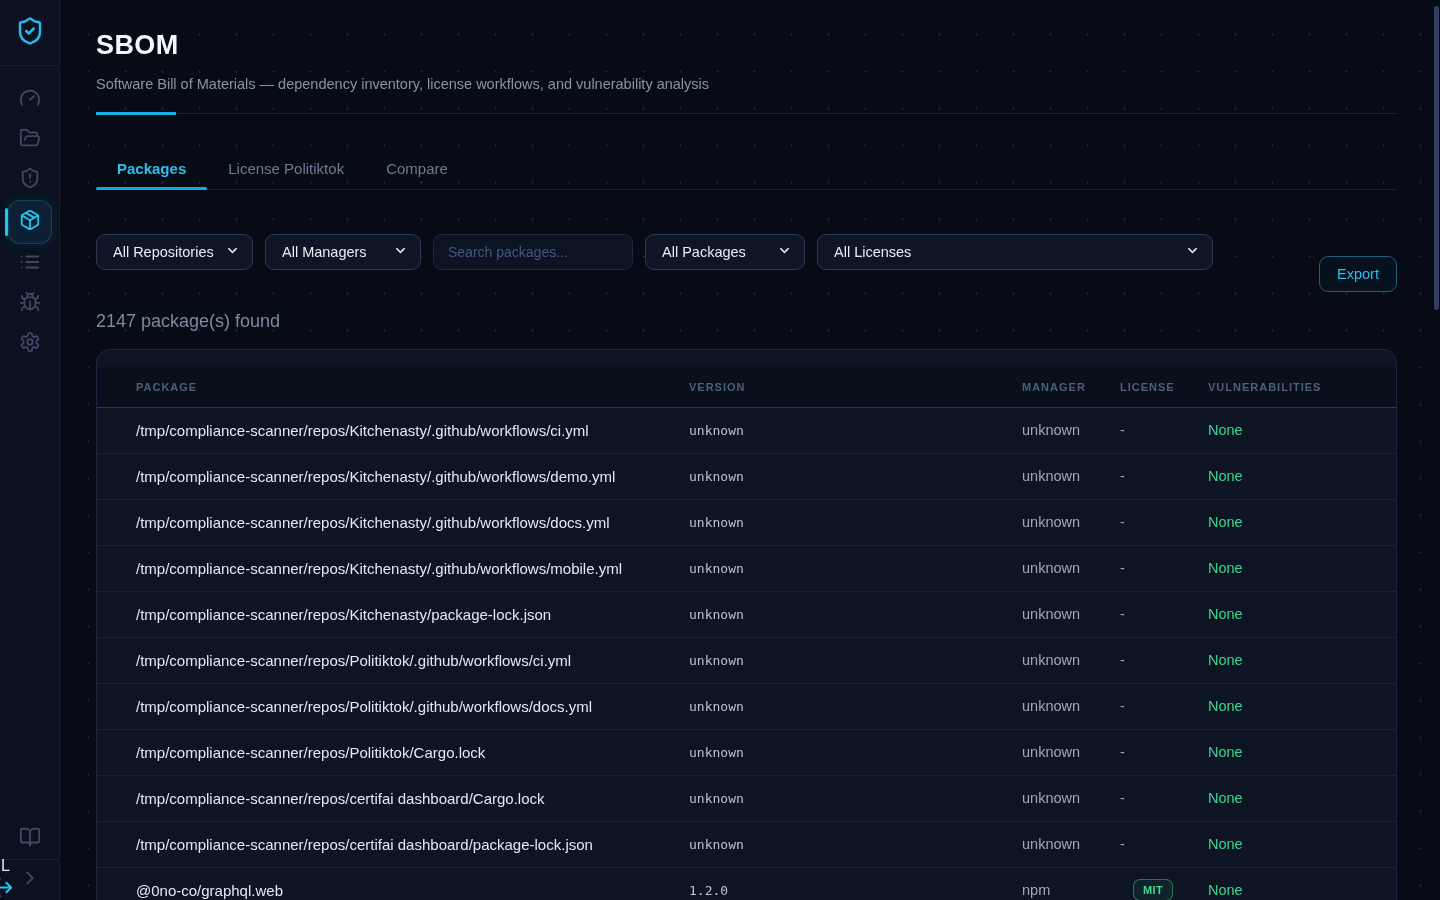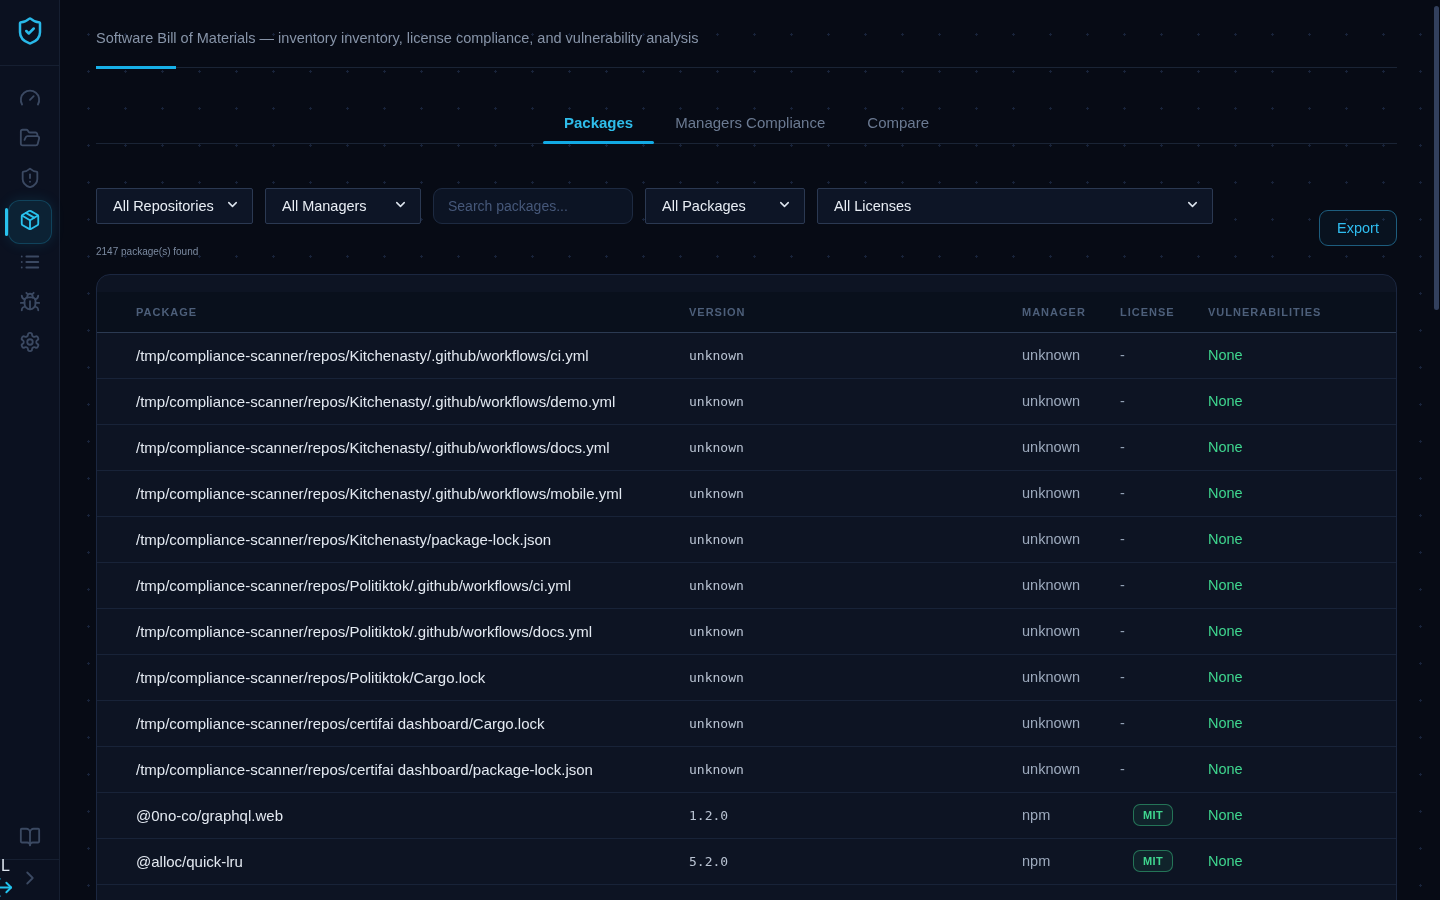--- a/index.html
+++ b/index.html
@@ -46,45 +46,45 @@
     position: absolute; left: 60px; top: 0; width: 1380px; height: 900px;
     padding: 30px 43px 0 36px;
     background-image: radial-gradient(circle, #18233a 1.1px, transparent 1.2px);
     background-size: 37px 37px; background-position: 10px 16px;
   }
   .page-title { font-size: 27px; font-weight: 800; letter-spacing: 0.4px; color: #f3f6fa; margin-bottom: 15px; }
   .page-subtitle { font-size: 14.5px; color: #8794a8; margin-bottom: 21px; }
   .title-divider { height: 1px; background: #1a2435; position: relative; }
   .title-divider .accent-seg { position: absolute; left: 0; top: -1px; width: 80px; height: 3px; background: #17b0e8; }
   
-  .tabs { margin-top: 33px; display: flex; border-bottom: 1px solid #1a2435; justify-content: center; }
+  .tabs { margin-top: 33px; display: flex; border-bottom: 1px solid #1a2435; }
   .tab { padding: 0 21px; height: 42px; display: flex; align-items: center; font-size: 15px; color: #6b7a92; cursor: pointer; position: relative; }
   .tab.active { color: #2fbdea; font-weight: 700; }
   .tab.active::after { content: ""; position: absolute; left: 0; right: 0; bottom: -1px; height: 3px; background: #12aae4; border-radius: 2px; }
   
   .filters { margin-top: 22px; display: flex; gap: 12px; align-items: center; }
   .select {
-    height: 36px; border-radius: 2px; background: #0d1526; border: 1px solid #2b3952;
+    height: 36px; border-radius: 9px; background: #0d1526; border: 1px solid #2b3952;
     color: #e8edf4; font-size: 14.5px; display: flex; align-items: center;
     justify-content: space-between; padding: 0 12px 0 16px; cursor: pointer;
   }
   .select svg { width: 15px; height: 15px; color: #dde4ee; flex: none; margin-left: 8px; }
   .w-repos { width: 157px; } .w-managers { width: 156px; } .w-packages { width: 160px; } .w-licenses { width: 396px; }
   .search-input {
     width: 200px; height: 36px; border-radius: 9px; background: #0c1424;
     border: 1px solid #1d2a41; color: #c6d0de; font-size: 14px; padding: 0 14px;
     font-family: "Liberation Sans", sans-serif; outline: none;
   }
   .search-input::placeholder { color: #46587a; }
   .export-btn {
     margin-left: auto; width: 78px; height: 36px; border-radius: 9px;
     border: 1px solid #1d5d7e; background: rgba(22,120,165,0.07);
     color: #2fbdf0; font-size: 14.5px; cursor: pointer; font-family: "Liberation Sans", sans-serif; margin-top: 44px;
   }
-  .results-count { font-size: 10px; color: #7b8aa0; }
+  .results-count { margin-top: 19px; font-size: 18px; color: #7b8aa0; }
   
   .table-card {
     margin-top: 17px; background: #0d1423; border: 1px solid #1b2740;
     border-radius: 14px; height: 640px; overflow: hidden; padding-top: 17px;
   }
   table { width: 100%; border-collapse: collapse; table-layout: fixed; }
   th {
     height: 40px; text-align: left; font-size: 11px; letter-spacing: 1px;
     color: #4d5f7a; font-weight: 700; border-bottom: 1px solid #2b3a52;
     background: rgba(4,8,16,0.35); text-transform: uppercase;
@@ -217,28 +217,29 @@
       <svg viewBox="0 0 24 24" fill="none" stroke="currentColor" stroke-width="2" stroke-linecap="round" stroke-linejoin="round" width="23" height="23">
           <path d="M9 21H5a2 2 0 0 1-2-2V5a2 2 0 0 1 2-2h4"></path>
           <path d="m16 17 5-5-5-5"></path>
           <path d="M21 12H9"></path>
         </svg>
     </span>
   </div>
 </aside>
 
 <main class="main">
-  <p class="page-subtitle">Software Bill of Materials — inventory inventory, license compliance, and vulnerability analysis</p>
+  <h1 class="page-title">SBOM</h1>
+  <p class="page-subtitle">Software Bill of Materials — dependency inventory, license workflows, and vulnerability analysis</p>
   <div class="title-divider">
     <span class="accent-seg"></span>
   </div>
 
   <div class="tabs">
     <div class="tab active">Packages</div>
-    <div class="tab">Managers Compliance</div>
+    <div class="tab">License Politiktok</div>
     <div class="tab">Compare</div>
   </div>
 
   <div class="filters">
     <div class="select w-repos">
       <span>All Repositories</span>
       <span><svg viewBox="0 0 24 24" fill="none" stroke="currentColor" stroke-width="2.4" stroke-linecap="round" stroke-linejoin="round" width="15" height="15">
             <path d="m6 9 6 6 6-6"></path>
           </svg></span>
     </div>

